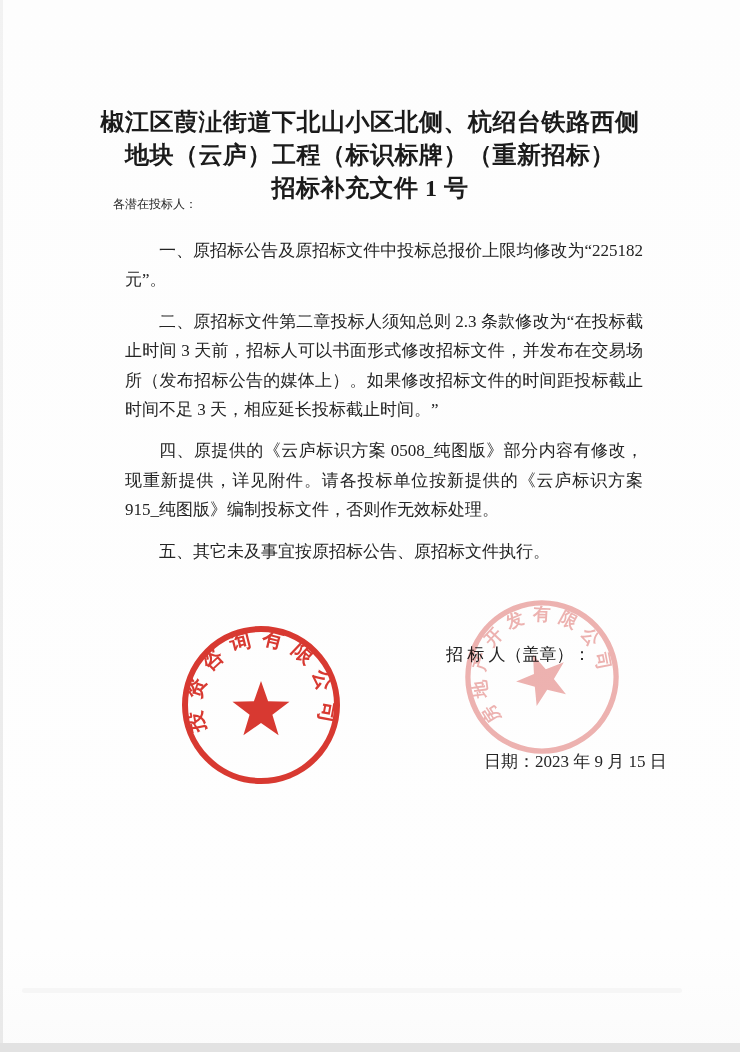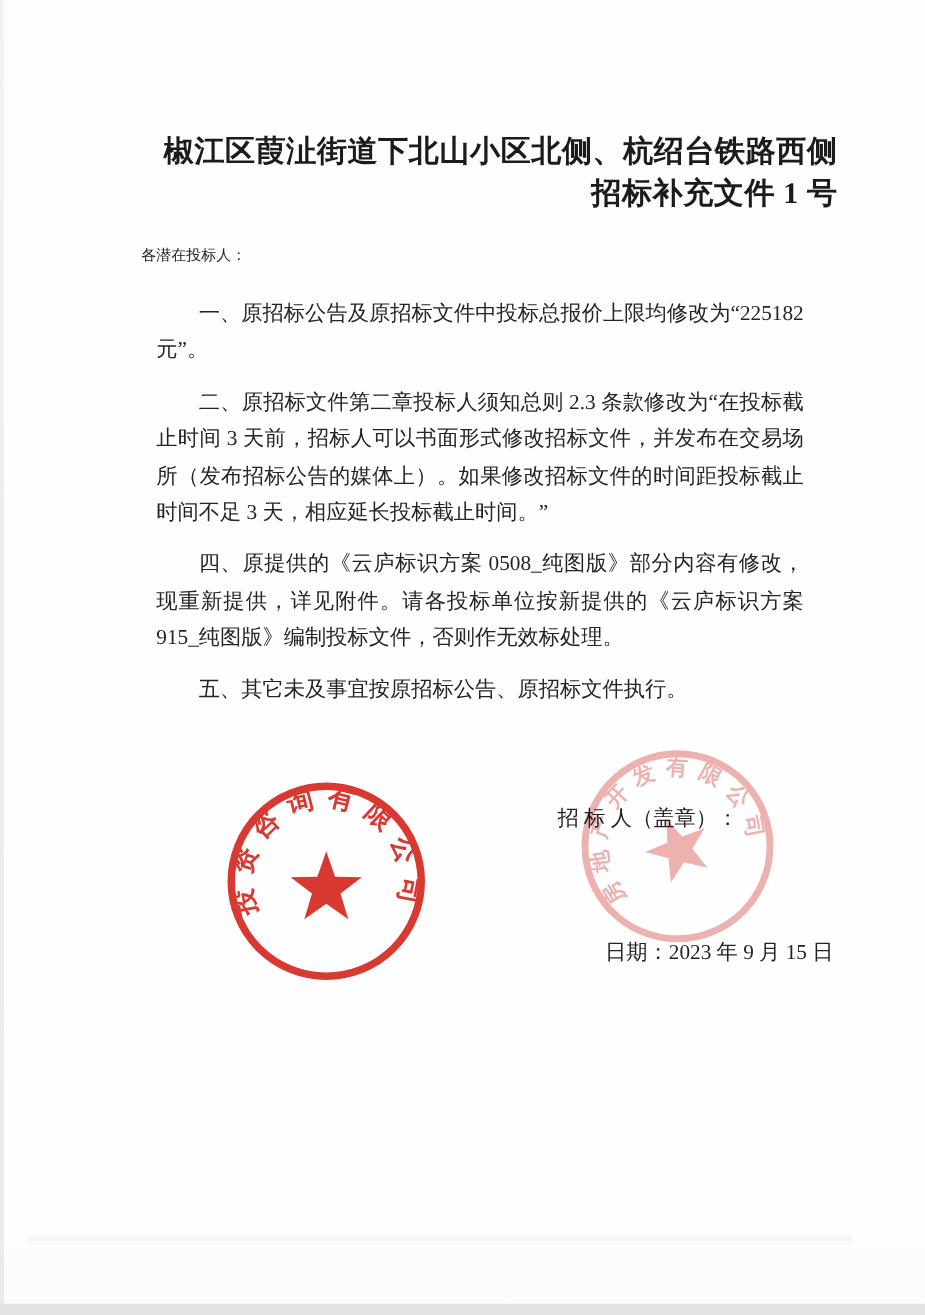--- a/index.html
+++ b/index.html
@@ -21,21 +21,21 @@
   .scan-edge-left {
     position:absolute; left:0; top:0; width:3px; height:1052px;
     background:linear-gradient(180deg,#f2f2f2,#e9e9e9);
   }
   .scan-smudge {
     position:absolute; left:22px; top:988px; width:660px; height:5px;
     background:#f6f6f6; border-radius:3px;
   }
   .doc-title {
     position:absolute; left:70px; top:106px; width:600px;
-    text-align:right; font-weight:bold; font-size:24px;
+    text-align:center; font-weight:bold; font-size:24px;
     line-height:33px; color:#1b1b1b; letter-spacing:0.5px;
   }
   .salutation {
     position:absolute; left:113px; top:196px; width:545px;
     font-size:12px; color:#242424;
   }
   .doc-body {
     position:absolute; left:113px; top:224px; width:542px;
     font-size:17px; line-height:29.4px; color:#242424;
     text-align:justify;
@@ -50,20 +50,21 @@
   .seal-right { left:457px; top:592px; opacity:0.60; transform:rotate(-22deg); }
   .seal text { font-family:"Liberation Serif","DejaVu Serif",serif; font-weight:bold; }
 </style>
 </head>
 <body>
 
 <div class="scan">
 
   <div class="doc-title">
     <div>椒江区葭沚街道下北山小区北侧、杭绍台铁路西侧</div>
+    <div>地块（云庐）工程（标识标牌）（重新招标）</div>
     <div>招标补充文件 1 号</div>
   </div>
 
   <div class="salutation">各潜在投标人：</div>
 
   <div class="doc-body">
     <p class="para">一、原招标公告及原招标文件中投标总报价上限均修改为“225182 元”。</p>
     <p class="para">二、原招标文件第二章投标人须知总则 2.3 条款修改为“在投标截止时间 3 天前，招标人可以书面形式修改招标文件，并发布在交易场所（发布招标公告的媒体上）。如果修改招标文件的时间距投标截止时间不足 3 天，相应延长投标截止时间。”</p>
     <p class="para">四、原提供的《云庐标识方案 0508_纯图版》部分内容有修改，现重新提供，详见附件。请各投标单位按新提供的《云庐标识方案 915_纯图版》编制投标文件，否则作无效标处理。</p>
     <p class="para">五、其它未及事宜按原招标公告、原招标文件执行。</p>

